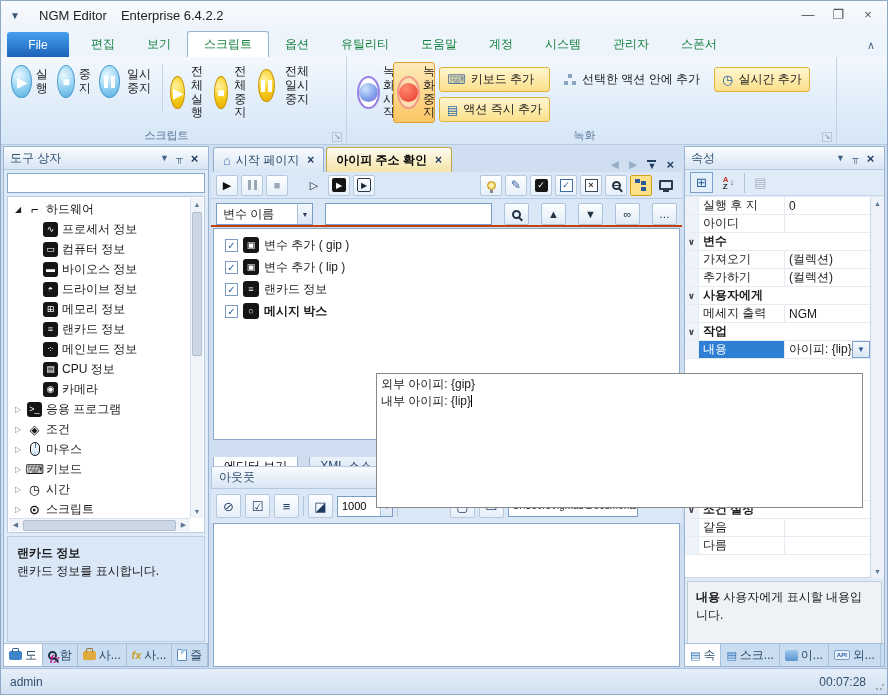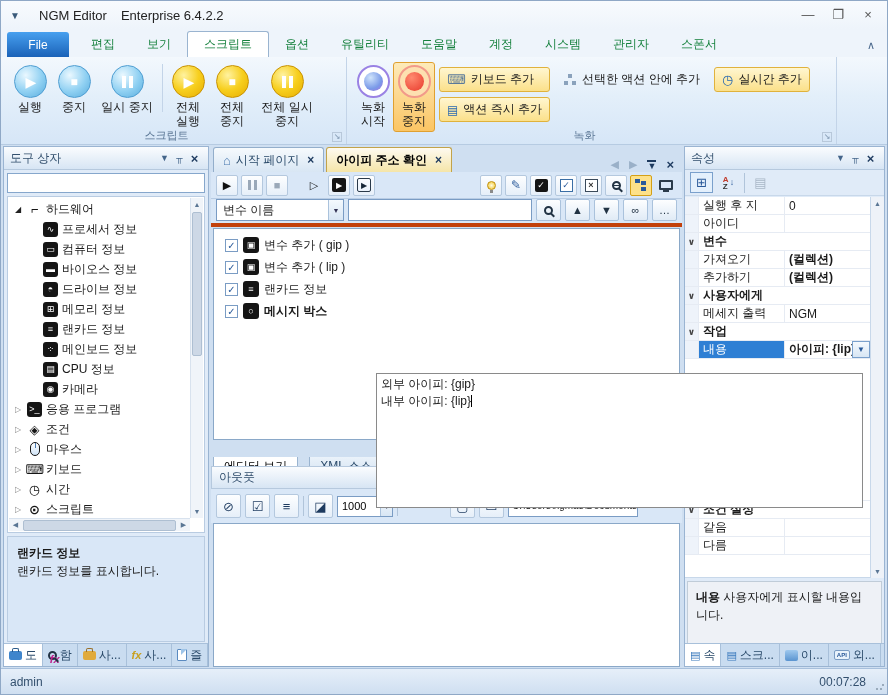--- a/index.html
+++ b/index.html
@@ -18,21 +18,21 @@
 .m-file{width:62px;height:25px;background:linear-gradient(#47a0ef,#1b62b8);color:#fff;border-radius:3px 3px 0 0;display:flex;align-items:center;justify-content:center;margin-right:6px}
 .m-tab{padding:0 16px;line-height:25px;color:#15803d}
 .m-tab.active{background:#fff;border:1px solid #9ab4d0;border-bottom:none;border-radius:3px 3px 0 0;position:relative;z-index:2}
 .m-collapse{position:absolute;right:12px;bottom:5px;color:#4a688c;font-size:11px}
 
 
 .ribbon{height:88px;background:linear-gradient(#f3f8fd,#e3effa 45%,#d6e6f7);border-bottom:1px solid #b6cbe2;display:flex}
 .rgroup{position:relative;height:100%;border-right:1px solid #c3d4e8;padding:5px 6px 16px;display:flex;align-items:flex-start}
 .rgroup-label{position:absolute;bottom:1px;left:0;right:14px;text-align:center;color:#5a7694;font-size:11px}
 .launcher{position:absolute;bottom:2px;right:4px;font-size:8px;color:#7a92ac;border:1px solid #b8c8da;width:10px;height:10px;line-height:8px;text-align:center}
-.bigbtn{min-width:40px;display:flex;flex-direction:column;align-items:center;gap:3px;padding:2px 3px;border:1px solid transparent;border-radius:3px}
+.bigbtn{min-width:40px;display:flex;align-items:center;gap:3px;padding:2px 3px;border:1px solid transparent;border-radius:3px}
 .bigbtn .lbl{font-size:12px;text-align:center;line-height:1.15;white-space:pre-line}
 .bigbtn.active{background:linear-gradient(#fdeab9,#fbc564);border-color:#e0a030}
 .circle{width:33px;height:33px;border-radius:50%;display:flex;align-items:center;justify-content:center;color:#fff}
 .circle.blue{background:radial-gradient(circle at 35% 30%,#eaf8ff,#8fd0f2 55%,#58acdd);border:1px solid #4f9ed2}
 .circle.gold{background:radial-gradient(circle at 35% 30%,#fff2a0,#f7cf1e 50%,#e6ac00);border:1px solid #c99200}
 .circle.recstart{background:#fff;border:2px solid #9a82e4}
 .circle.recstart .inner{width:19px;height:19px;border-radius:50%;background:radial-gradient(circle at 35% 30%,#cfe4fb,#7a9ae8 60%,#a76ee0)}
 .circle.recstop{background:#fde0b0;border:2px solid #f29a8a}
 .circle.recstop .inner{width:19px;height:19px;border-radius:50%;background:radial-gradient(circle at 35% 30%,#ff8a70,#e8392b)}
 .g-play::before{content:"▶";font-size:14px;margin-left:2px}
@@ -117,21 +117,21 @@
 .bulb::after{content:"";position:absolute;left:2px;bottom:-4px;width:3px;height:3px;background:#8a8a8a}
 .mag{width:9px;height:9px;border:2px solid #234;border-radius:50%;position:relative}
 .mag::after{content:"";position:absolute;width:5px;height:2px;background:#234;transform:rotate(45deg);right:-4px;bottom:-3px}
 .mag .minus{position:absolute;left:0;top:2px;width:5px;height:1px;background:#234}
 .treeview{position:relative;width:13px;height:13px}
 .treeview::before{content:"";position:absolute;top:0;left:0;width:5px;height:4px;background:#2a5a9a}
 .treeview::after{content:"";position:absolute;bottom:1px;left:6px;width:5px;height:4px;background:#2a5a9a;box-shadow:0 -6px 0 #2a5a9a;}
 .monico{width:14px;height:10px;border:2px solid #2a3a4a;border-radius:1px;position:relative}
 .monico::after{content:"";position:absolute;left:2px;bottom:-4px;width:6px;height:2px;background:#2a3a4a}
 .pencil::before{content:"✎";font-size:12px;color:#2a5a9a}
-.srow{height:28px;display:flex;align-items:flex-start;gap:4px;padding:0 5px;background:#d9e7f7;border-bottom:4px solid #c2410c}
+.srow{height:28px;display:flex;align-items:flex-end;gap:12px;padding:0 5px;background:#d9e7f7;border-bottom:2px solid #c2410c}
 .vcombo{width:128px;height:22px;border:1px solid #7a9cc4;background:#fff;display:flex;align-items:center;padding-left:6px}
 .arr{margin-left:auto;width:15px;height:100%;background:linear-gradient(#f4f9fe,#d8e6f4);border-left:1px solid #aac2dc;display:flex;align-items:center;justify-content:center;font-size:7px;color:#335}
 .ssearch{flex:1;height:22px;border:1px solid #7a9cc4;padding:0 5px;font:inherit}
 .sqbtn{width:25px;height:22px;border:1px solid #aac2dc;background:linear-gradient(#fdfeff,#e0ebf6);display:flex;align-items:center;justify-content:center;color:#234;border-radius:2px;font-size:11px;flex:none}
 .alist{position:absolute;top:82px;left:2px;right:2px;height:212px;background:#fff;border:1px solid #8aa8c8;padding-top:5px}
 .aitem{height:22px;display:flex;align-items:center;gap:5px;padding-left:11px}
 .achk{width:13px;height:13px;border:1px solid #7a9cc4;background:#fff;color:#2a5a9a;display:flex;align-items:center;justify-content:center;font-size:10px;font-weight:bold;flex:none}
 .aicon{width:16px;height:16px;background:#151515;border-radius:3px;color:#fff;display:flex;align-items:center;justify-content:center;font-size:9px;flex:none}
 .aitem.sel .albl{font-weight:bold}
 .vtabs{position:absolute;top:311px;left:2px;height:20px;display:flex;gap:11px}
@@ -156,21 +156,21 @@
 .az .dn{color:#2a5a9a;font-size:9px;margin-left:1px}
 .az .col .a{color:#c03a2a}
 .pgrid{position:absolute;top:50px;left:0;right:14px;height:381px;background:#fff;overflow:hidden;border-bottom:1px solid #c8d8ea}
 .prow{height:18px;display:flex;align-items:stretch;border-bottom:1px solid #e6ebf3;background:#fff}
 .pgut{width:14px;background:#eef3fa;border-right:1px solid #e6ebf3;display:flex;align-items:center;justify-content:center;font-size:9px;color:#444;flex:none}
 .plab{width:86px;padding-left:4px;border-right:1px solid #e6ebf3;display:flex;align-items:center;white-space:nowrap;overflow:hidden;flex:none}
 .pval{flex:1;padding-left:4px;display:flex;align-items:center;white-space:nowrap;overflow:hidden}
 .prow.cat{font-weight:bold}
 .prow.cat .plab{border-right:none;width:auto}
 .prow.sel .plab{background:#2e7fd4;color:#fff}
-.pval.b{font-weight:bold}
+.pval.b{font-weight:normal}
 .dropbtn{width:18px;border:1px solid #7aa0cc;background:linear-gradient(#f4f9fe,#d8e6f4);color:#2a5a9a;display:flex;align-items:center;justify-content:center;font-size:8px;flex:none}
 .pfill{height:124px;background:#fff}
 .pscroll{position:absolute;top:50px;right:0;width:14px;height:381px;background:#eef2f8;border-left:1px solid #c8d8ea}
 .pscroll .a{position:absolute;left:0;right:0;text-align:center;font-size:7px;color:#5a7694;height:13px;line-height:13px}
 .pinfo{position:absolute;left:2px;right:2px;top:434px;height:64px;background:#eef1f6;border:1px solid #c0ccd8;padding:6px 8px;line-height:1.5}
 .rtabs{position:absolute;left:0;right:0;bottom:0;height:23px;display:flex;background:#c9dcf0;border-top:1px solid #a8c0da}
 .ri-doc::before{content:"▤";color:#3a7abd;font-size:11px}
 .ri-img{width:13px;height:11px;background:linear-gradient(#9ec8ee,#5a94d0);border-radius:2px;flex:none}
 .ri-api{border:1px solid #7a9cc4;border-radius:2px;font-size:6px;color:#2a5a9a;background:#e8f2fc;padding:1px 2px;font-weight:bold}
 

